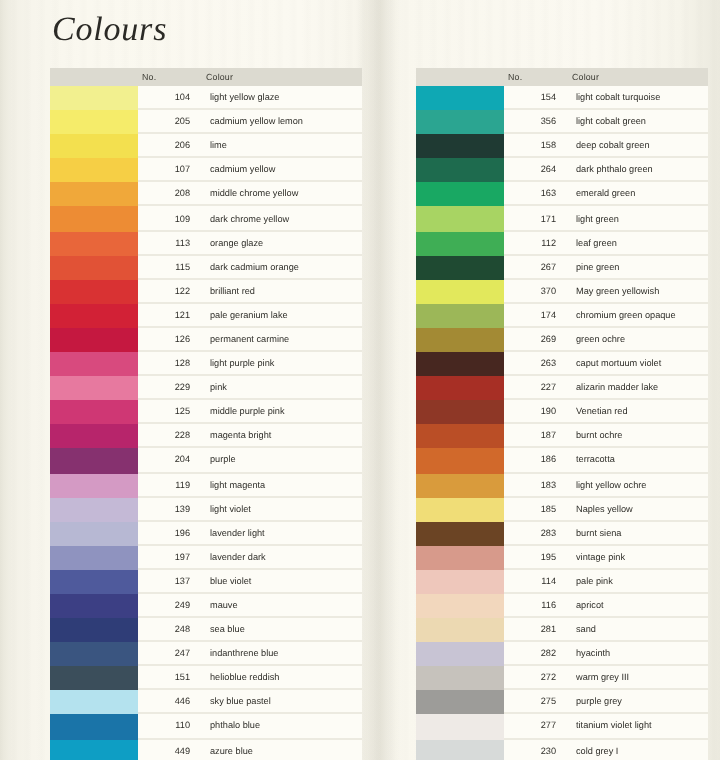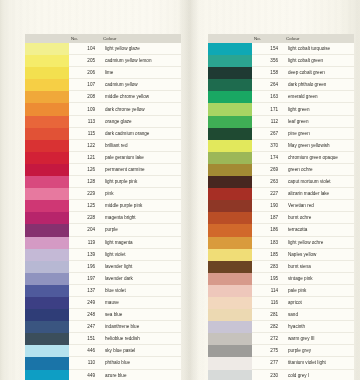--- a/index.html
+++ b/index.html
@@ -124,20 +124,21 @@
   #col-right .row-text { background: #fdfcf6; }
 </style>
 </head>
 <body>
 
 <div id="page">
 
   <div id="paper-grain"></div>
   <div id="gutter-shadow"></div>
 
+  <div id="title">Colours</div>
 
   <div class="column" id="col-left">
     <div class="col-header">
       <div class="hdr-swatch"></div>
       <div class="hdr-no">No.</div>
       <div class="hdr-colour">Colour</div>
     </div>
     <div class="rows">
         <div class="row">
           <div class="swatch" style="background: rgb(242, 240, 143);"></div>

